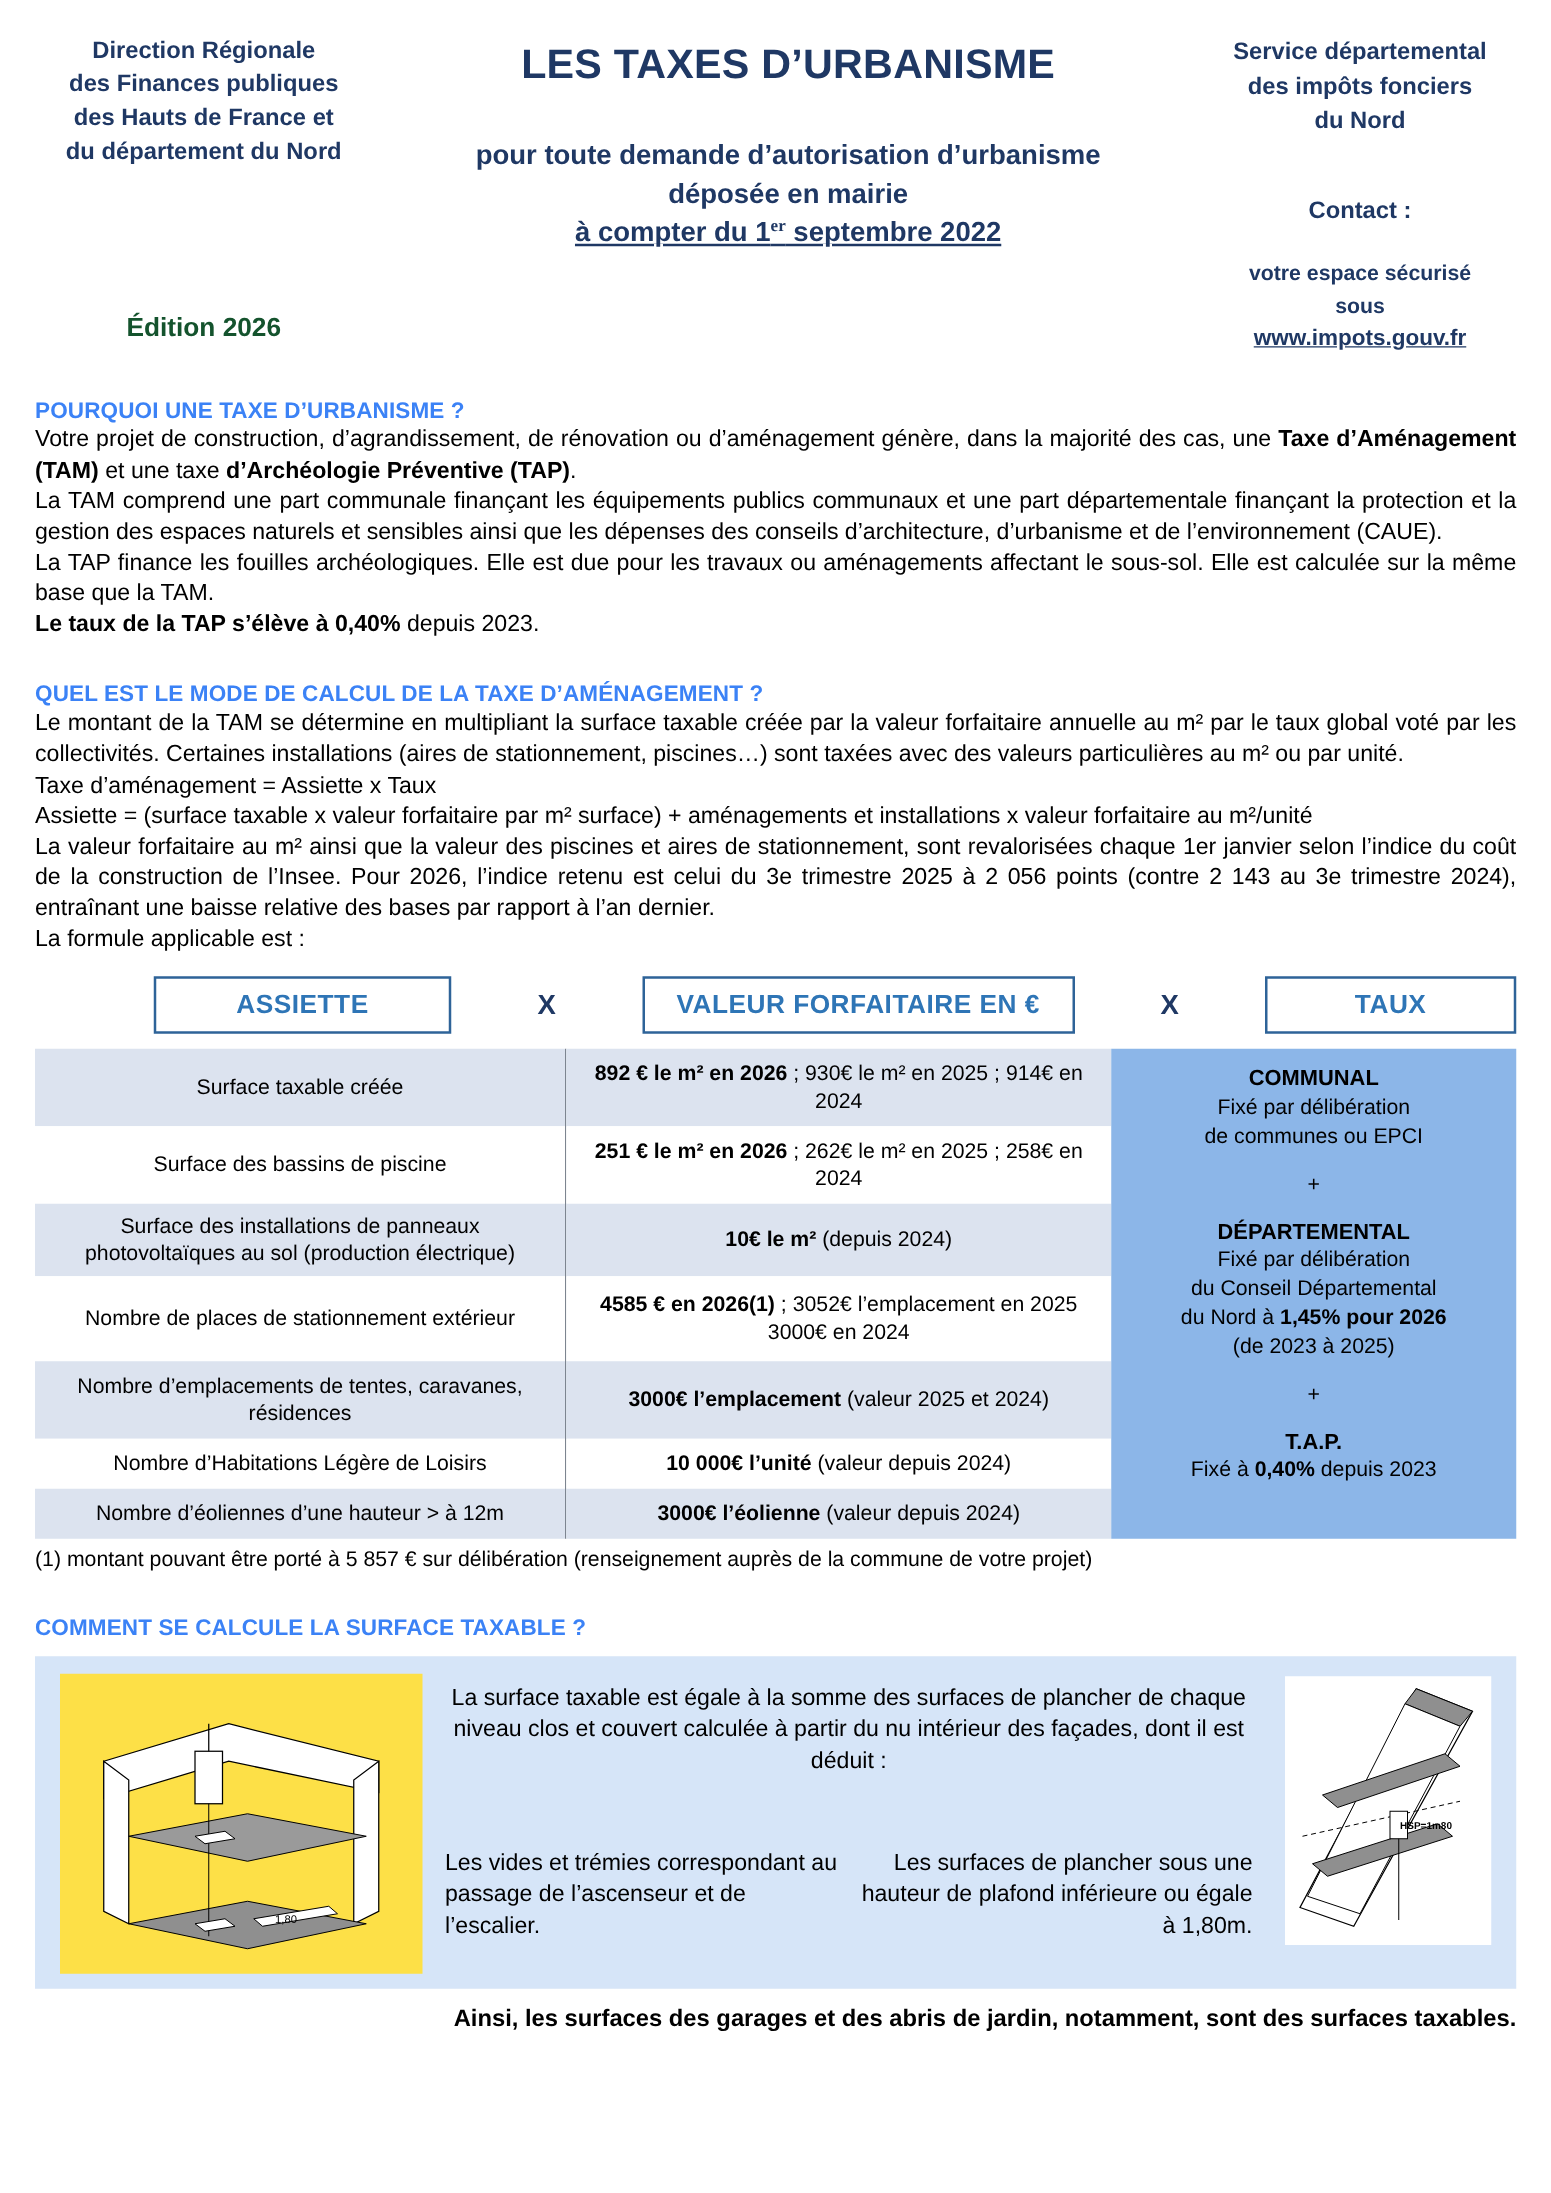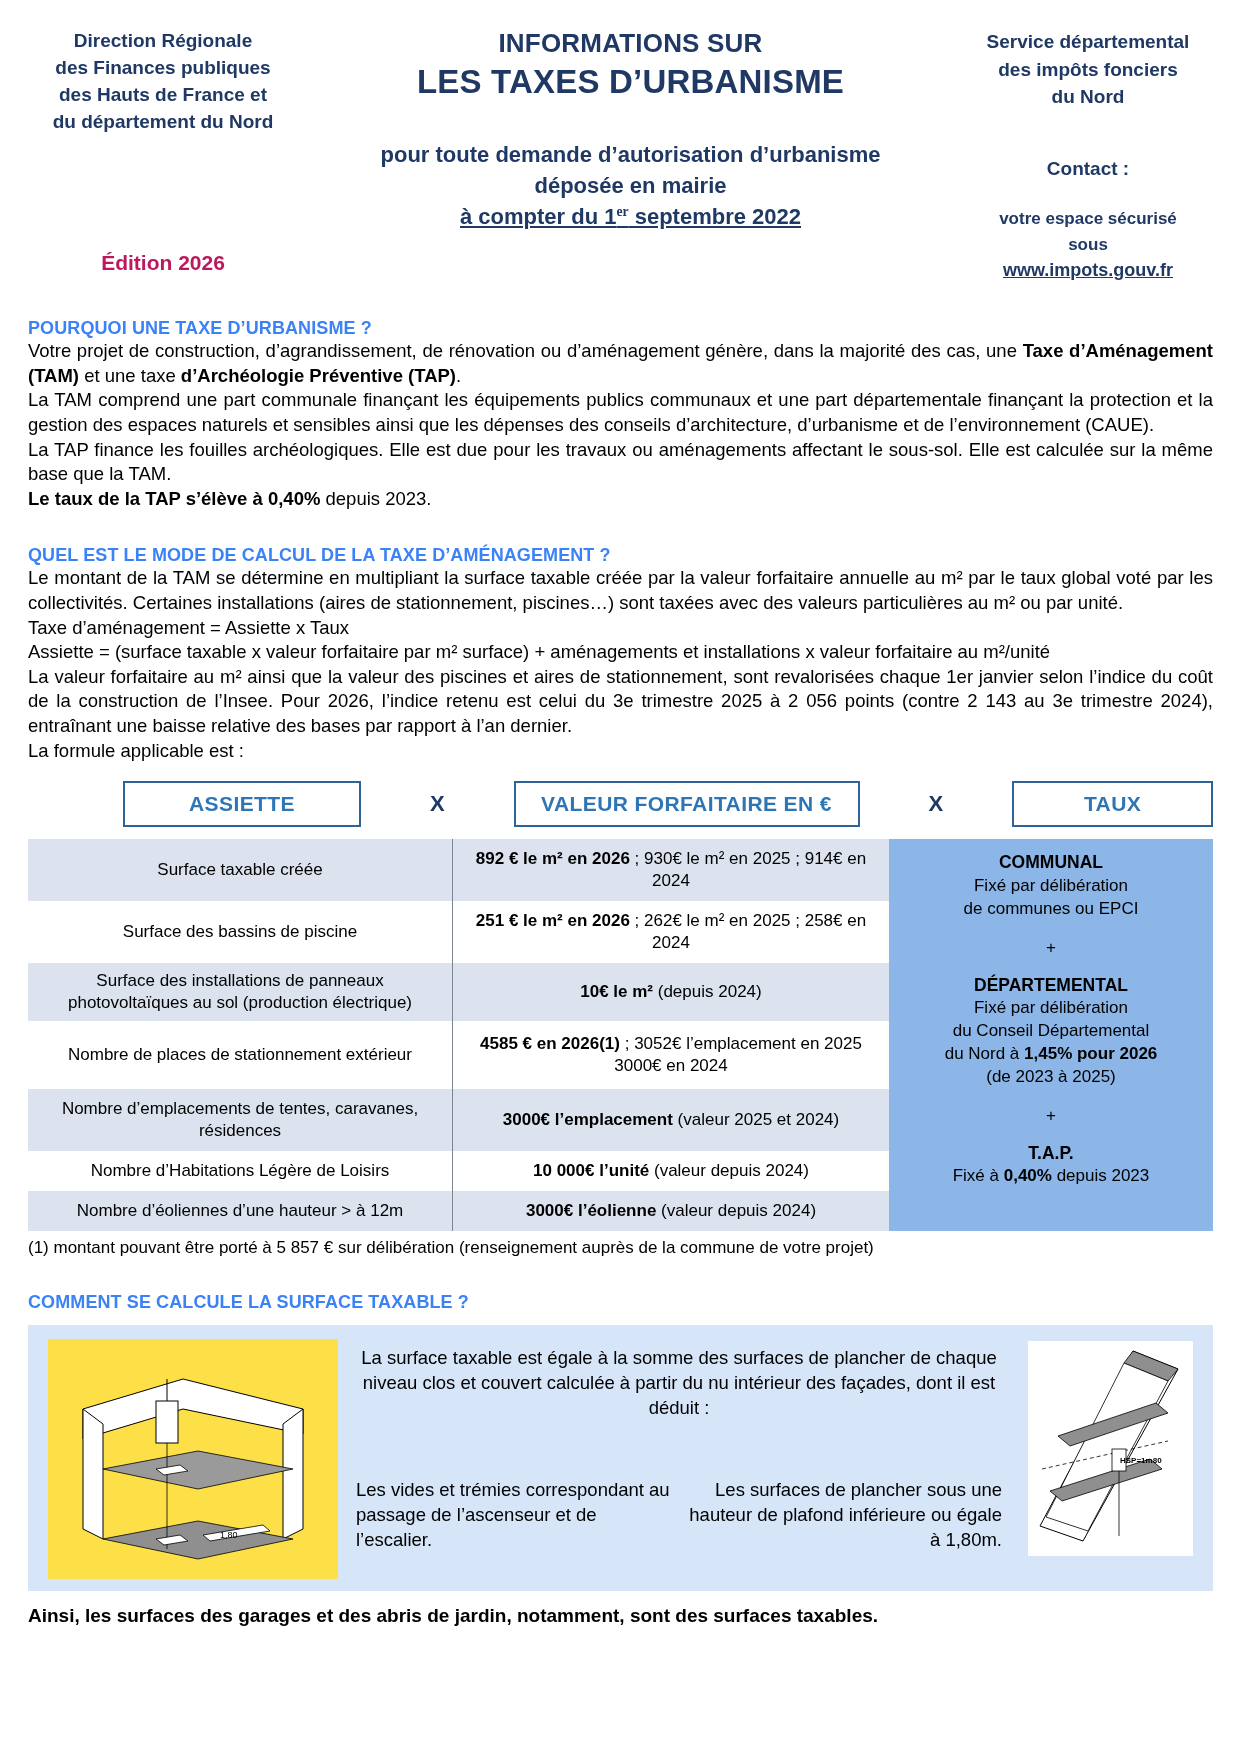--- a/index.html
+++ b/index.html
@@ -32,21 +32,21 @@
   .hdr-left {
     width: 270px;
     flex: 0 0 270px;
     text-align: center;
     color: #1F3864;
     font-weight: bold;
     font-size: 19px;
     line-height: 1.42;
   }
   .hdr-edition {
-    color: #be185d;
+    color: #14532d;
     font-weight: bold;
     font-size: 21px;
     margin-top: 112px;
   }
   .hdr-center {
     flex: 1 1 auto;
     text-align: center;
     color: #1F3864;
   }
   .hdr-title-1 {
@@ -225,41 +225,40 @@
   .tc-right {
     flex: 1 1 50%;
     font-size: 18.5px;
     line-height: 1.36;
     text-align: right;
   }
   .closing {
     font-weight: bold;
     font-size: 19px;
     margin-top: 14px;
-    text-align: left;
+    text-align: right;
   }
   svg { display: block; }
 </style>
 </head>
 <body>
 
 <div class="page">
 
   <div class="header">
 
     <div class="hdr-left">
       <div>Direction Régionale</div>
       <div>des Finances publiques</div>
       <div>des Hauts de France et</div>
       <div>du département du Nord</div>
       <div class="hdr-edition">Édition 2026</div>
     </div>
 
     <div class="hdr-center">
-      <div class="hdr-title-1">INFORMATIONS SUR</div>
       <div class="hdr-title-2">LES TAXES D’URBANISME</div>
       <div class="hdr-sub">
         <div>pour toute demande d’autorisation d’urbanisme</div>
         <div>déposée en mairie</div>
         <div class="u"><span>à compter du 1</span><sup>er</sup><span> septembre 2022</span></div>
       </div>
     </div>
 
     <div class="hdr-right">
       <div>Service départemental</div>

